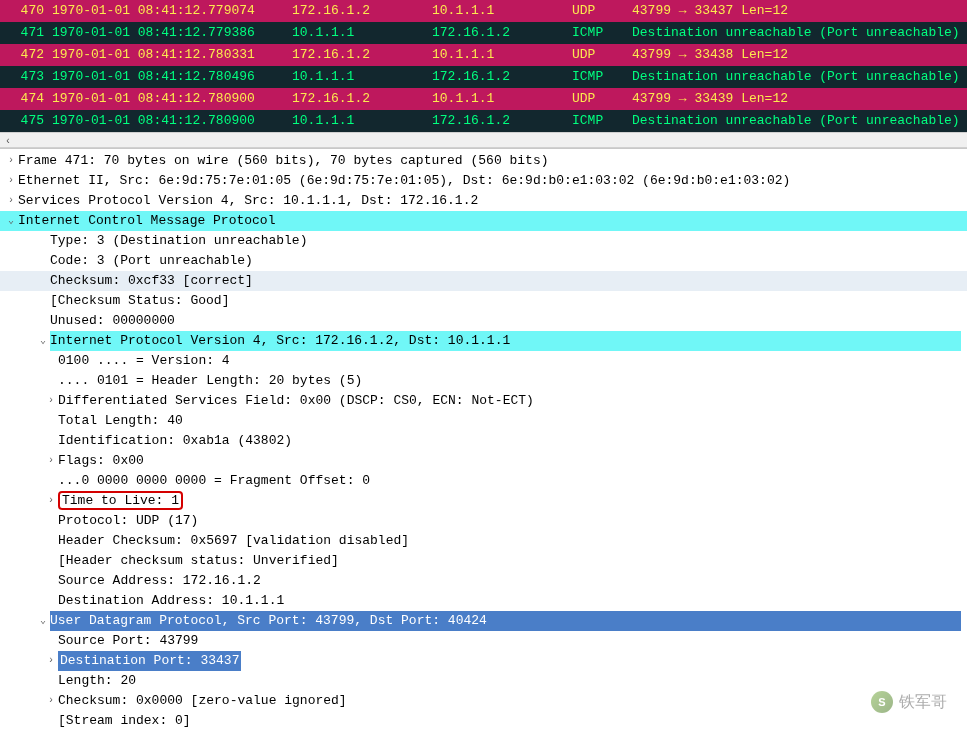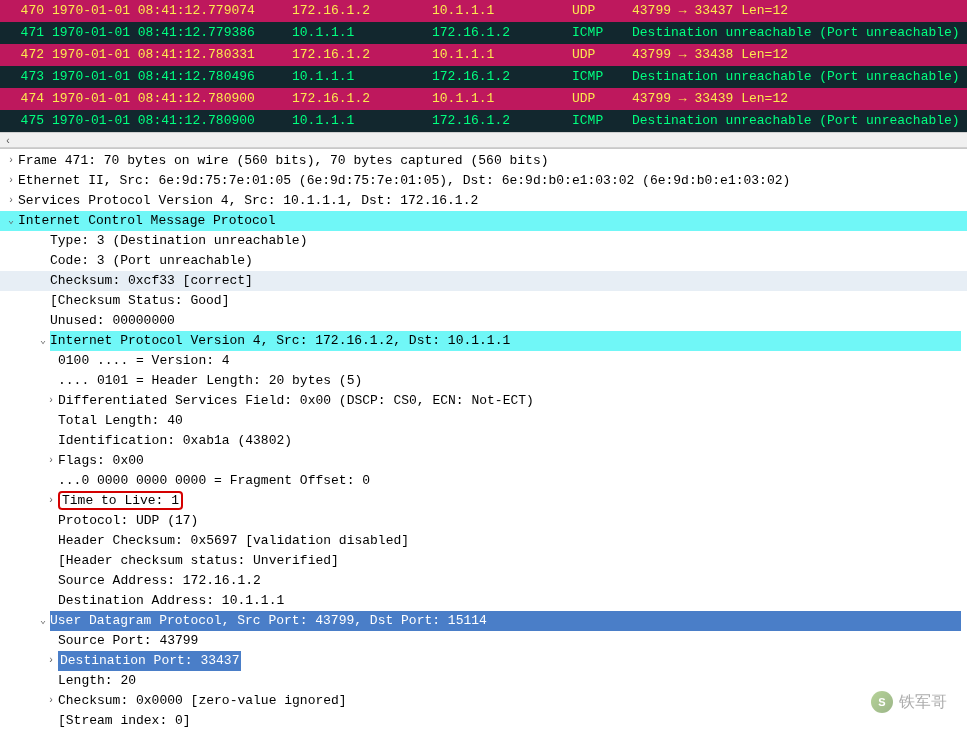--- a/index.html
+++ b/index.html
@@ -256,21 +256,21 @@
   </div>
   <div class="tree-row indent-2">
     <span class="twisty blank">·</span>
     <span class="label-text">Destination Address: 10.1.1.1</span>
   </div>
 
   <div class="tree-row" style="align-items:stretch">
     <span class="indent-1" style="display:flex;align-items:center">
           <span class="twisty">⌄</span>
         </span>
-    <span class="label-text hl-blue full-row">User Datagram Protocol, Src Port: 43799, Dst Port: 15114</span>
+    <span class="label-text hl-blue full-row">User Datagram Protocol, Src Port: 43799, Dst Port: 40424</span>
   </div>
 
   <div class="tree-row indent-2">
     <span class="twisty blank">·</span>
     <span class="label-text">Source Port: 43799</span>
   </div>
   <div class="tree-row indent-2">
     <span class="twisty">›</span>
     <span class="label-text"><span class="hl-blue" style="padding:7px 2px">Destination Port: 33437</span></span>
   </div>

